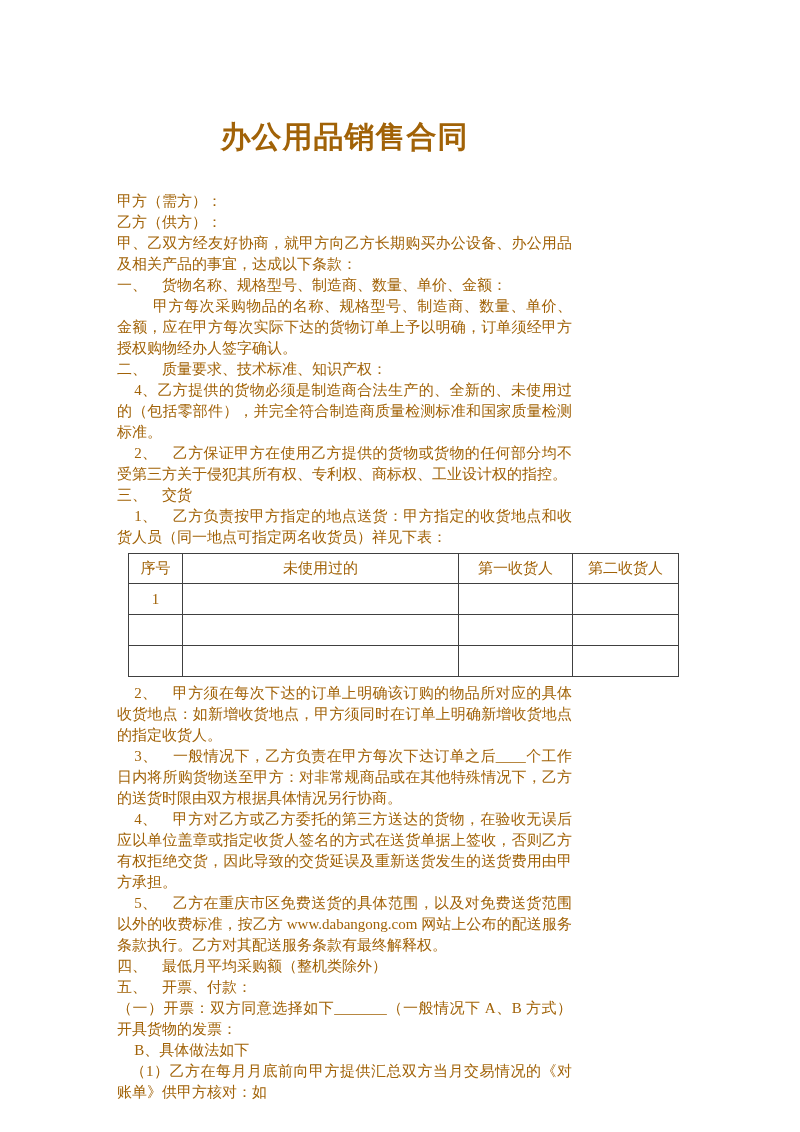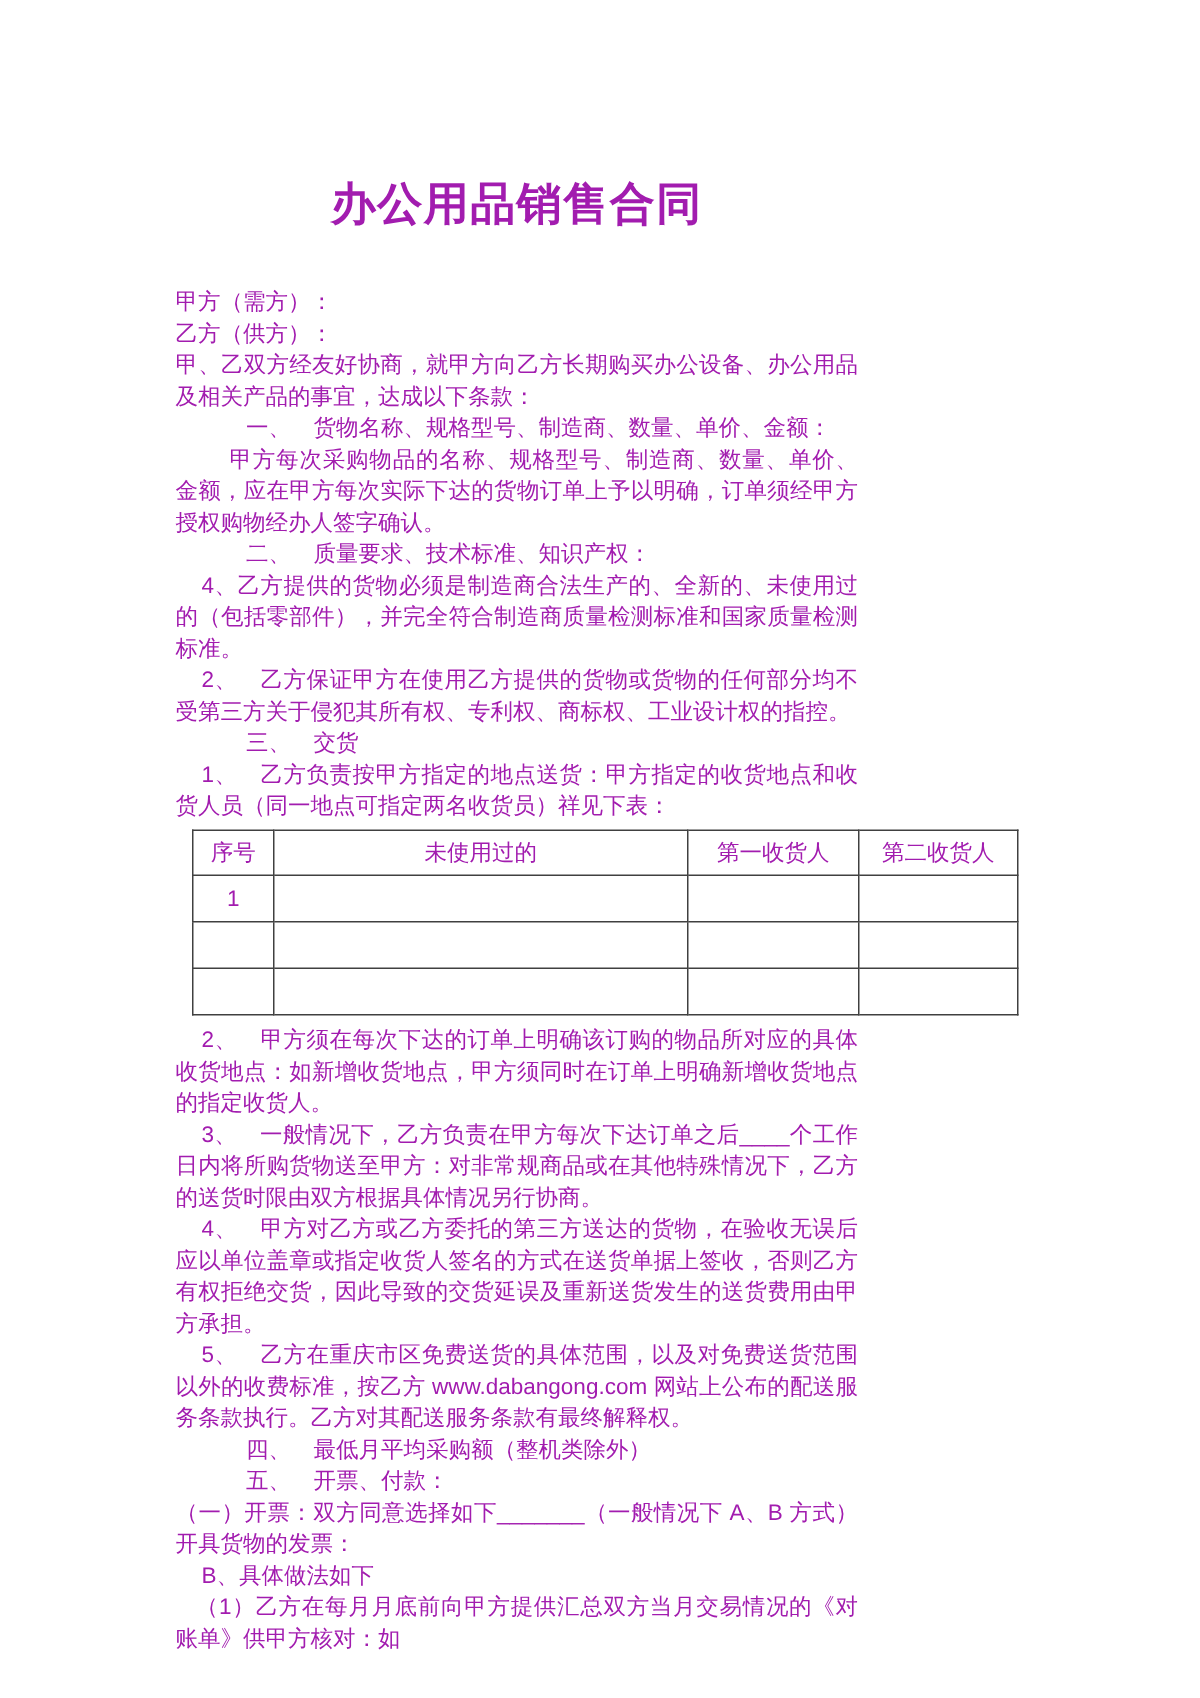--- a/index.html
+++ b/index.html
@@ -1,22 +1,22 @@
 <!DOCTYPE html>
 <html><head>
 <meta charset="utf-8">
 <style>
   html, body { margin: 0; padding: 0; background: #ffffff; }
   .page {
     position: relative;
     width: 688px;
     height: 1132px;
     background: #ffffff;
-    font-family: Liberation Sans, sans-serif;
-    color: #a21caf;
+    font-family: Liberation Serif, serif;
+    color: #a16207;
     overflow: hidden;
     box-sizing: border-box;
   }
   .content {
     box-sizing: border-box;
     padding: 116px 116px 0 117px;
   }
   .title {
     margin: 0 0 33px 0;
     text-align: center;
@@ -26,21 +26,21 @@
     letter-spacing: 1px;
   }
   p {
     margin: 0;
     font-size: 15px;
     line-height: 21px;
     text-align: justify;
     word-break: break-all;
   }
   .p-plain   { text-indent: 0; }
-  .p-clause  { text-indent: 0; margin-left: 47px; }
+  .p-clause  { text-indent: 0; }
   .p-indent2 { text-indent: 2.4em; }
   .p-sub     { text-indent: 1.15em; }
   .p-sub1    { text-indent: 0.9em; }
   .delivery-table {
     border-collapse: collapse;
     table-layout: fixed;
     width: 550px;
     margin: 5px 0 6px 11px;
   }
   .delivery-table col.c1 { width: 54px; }

